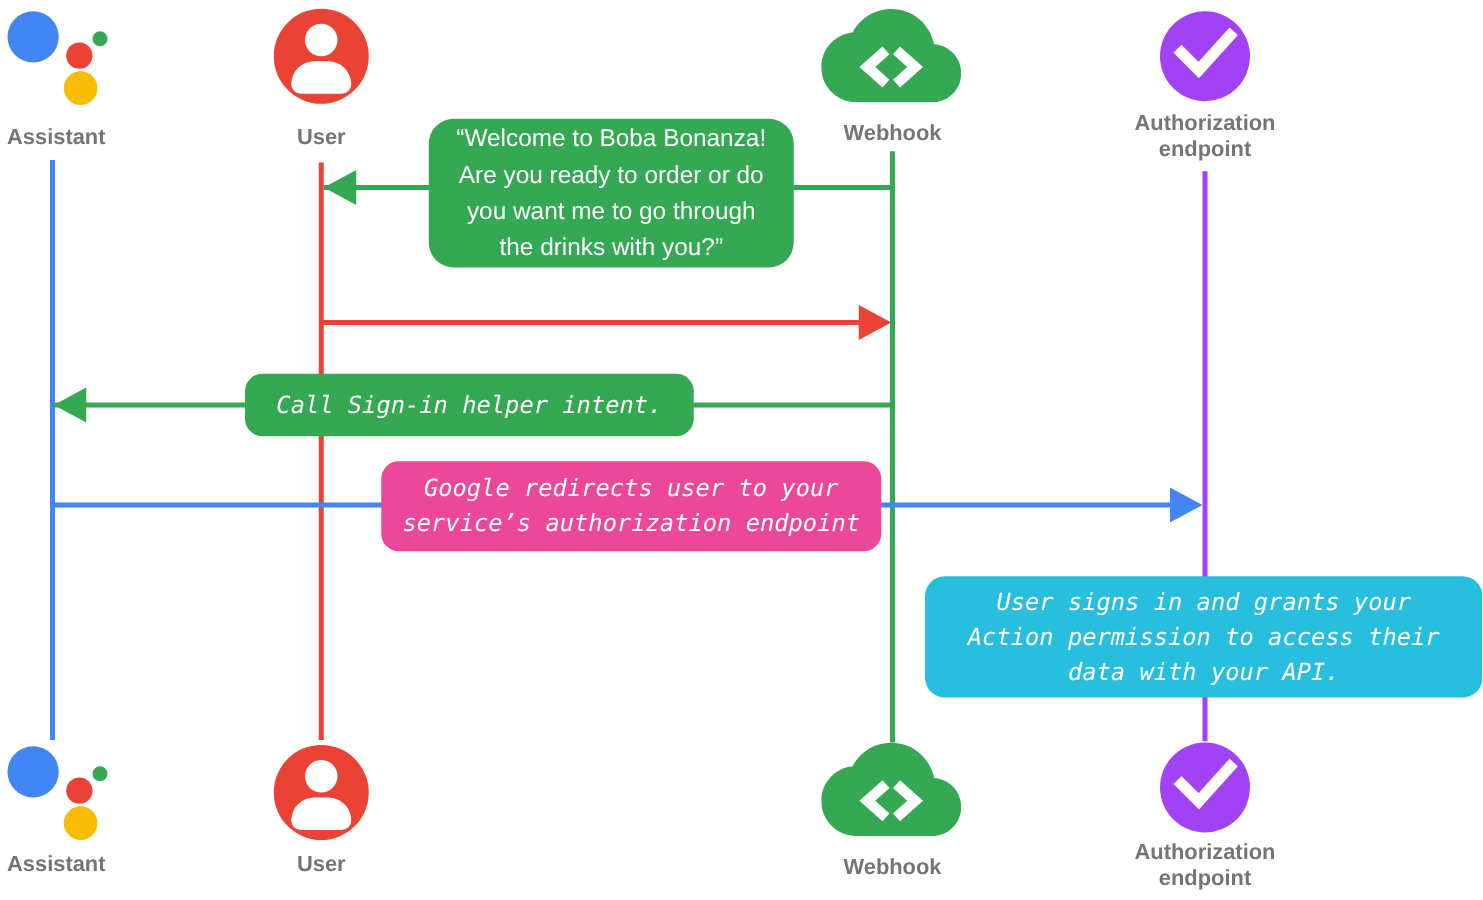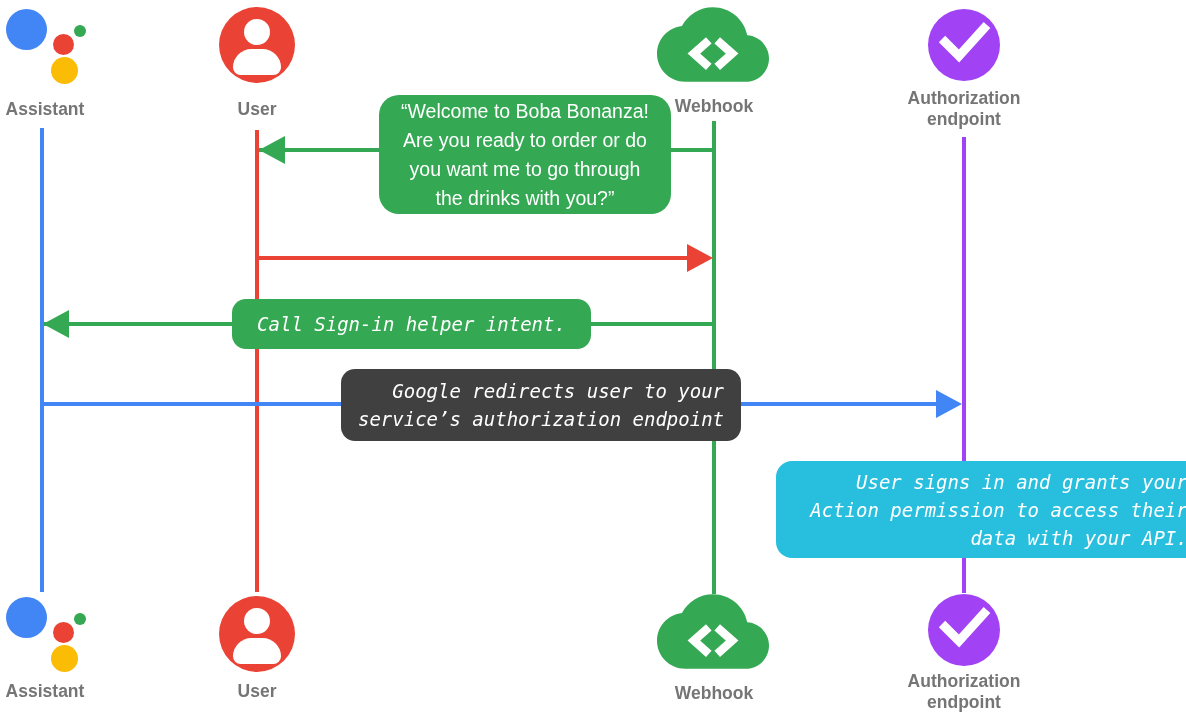--- a/index.html
+++ b/index.html
@@ -22,28 +22,28 @@
   
   .tri{position:absolute;width:0;height:0;z-index:2;
        border-top:14px solid transparent;border-bottom:14px solid transparent;}
   .tri-l-green{border-right:26px solid #34A853;}
   .tri-l-green2{border-right:26px solid #34A853;}
   .tri-r-red{border-left:26px solid #EA4335;}
   .tri-r-blue{border-left:26px solid #4285F4;}
 
   
   .msg{position:absolute;z-index:3;color:#ffffff;display:flex;
-       align-items:center;justify-content:center;text-align:center;margin-left:36px;}
+       align-items:center;justify-content:center;text-align:center;}
   .msg span{white-space:pre-line;display:block;}
   .sans{font:19.5px/29px "Liberation Sans",sans-serif;}
   .mono{font-style:italic;font-family:"DejaVu Sans Mono",monospace;
-        font-size:19px;line-height:28px;text-align:right;}
+        font-size:19px;line-height:28px;}
   .bg-green{background:#34A853;}
   .bg-red{background:#EA4335;}
-  .bg-blue{background:#404040;}
+  .bg-blue{background:#ec4899;}
   .bg-cyan{background:#28BFDE;}
 
   
   .actor-label{position:absolute;z-index:3;color:#757575;text-align:center;
        font:700 17.5px/21px "Liberation Sans",sans-serif;white-space:pre-line;}
 
   
   .icon{position:absolute;z-index:3;}
   .assistant-logo{width:90px;height:90px;}
   .assistant-logo i{position:absolute;border-radius:50%;display:block;}

